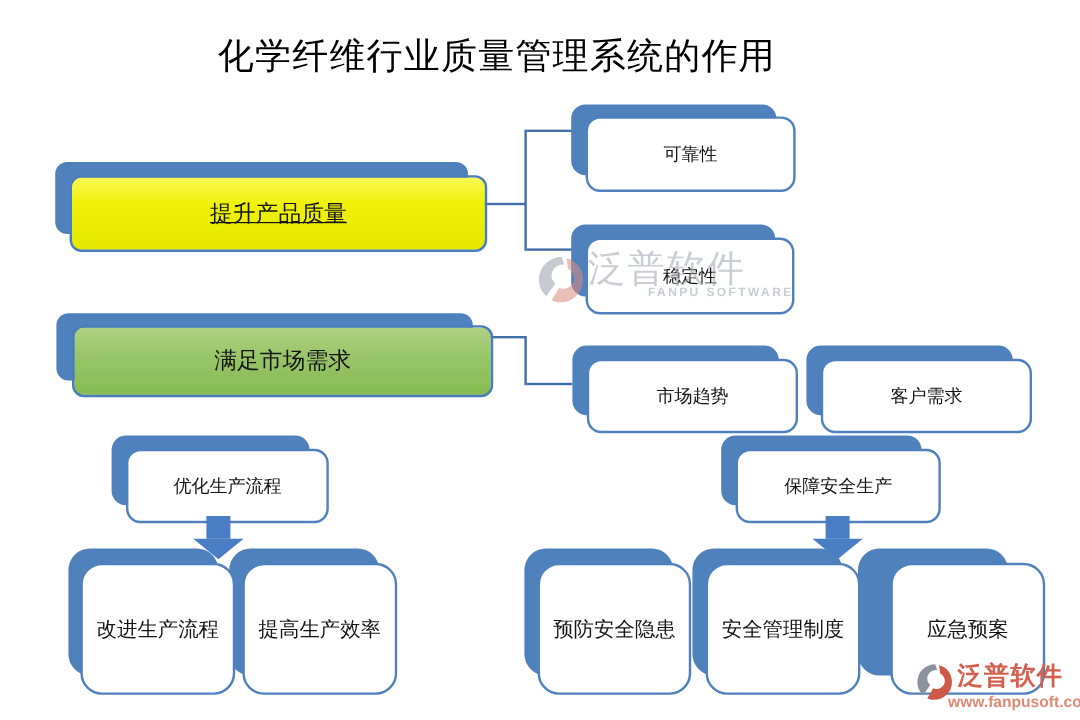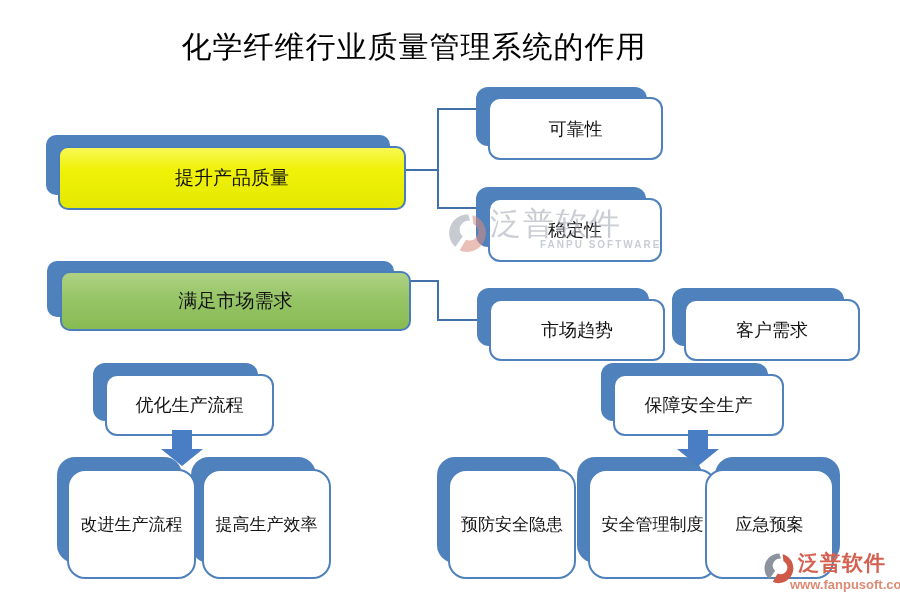--- a/index.html
+++ b/index.html
@@ -7,29 +7,29 @@
           font-family:"Liberation Serif","DejaVu Serif",serif;}
 
   
   #title{position:absolute;left:0;top:27px;width:828px;text-align:center;
          font-size:30px;letter-spacing:1px;color:#000;}
 
   
   .shadow{position:absolute;background:#4f81bd;border-radius:12px;z-index:2;}
   .box{position:absolute;background:#fff;border:2.5px solid #4f81bd;border-radius:12px;
        display:flex;align-items:center;justify-content:center;z-index:3;
-       font-size:18px;color:#141414;white-space:nowrap;}
+       font-size:15px;color:#141414;white-space:nowrap;}
   .sq{border-radius:18px;font-size:17px;}
   .sq-s{border-radius:18px;}
 
   
   #n1s{left:46px;top:135px;width:344px;height:60px;border-radius:10px;}
   #n1 {left:58px;top:146px;width:344px;height:60px;border-radius:10px;font-size:19px;
        background:linear-gradient(180deg,#f8f855 0%,#f0f208 35%,#e4e800 100%);
-       border:2px solid #4a7ebb;}
+       border:2px solid #4a7ebb;text-decoration:underline;}
   
   #n2s{left:476px;top:87px;width:171px;height:59px;}
   #n2 {left:488px;top:97px;width:171px;height:59px;}
   #n3s{left:476px;top:187px;width:170px;height:60px;}
   #n3 {left:488px;top:198px;width:170px;height:60px;}
   
   #n4s{left:47px;top:261px;width:347px;height:56px;border-radius:10px;}
   #n4 {left:60px;top:271px;width:347px;height:56px;border-radius:10px;font-size:19px;
        background:linear-gradient(180deg,#aed284 0%,#97c567 45%,#88bb53 100%);
        border:2px solid #4a7ebb;}
@@ -46,21 +46,21 @@
   
   #n9s {left:57px; top:457px;width:125px;height:106px;}
   #n9  {left:67px; top:469px;width:125px;height:106px;}
   #n10s{left:191px;top:457px;width:125px;height:106px;}
   #n10 {left:202px;top:469px;width:125px;height:106px;}
   #n11s{left:437px;top:457px;width:124px;height:106px;}
   #n11 {left:448px;top:469px;width:124px;height:106px;}
   #n12s{left:577px;top:457px;width:125px;height:106px;}
   #n12 {left:588px;top:469px;width:125px;height:106px;}
   #n13s{left:715px;top:457px;width:125px;height:106px;}
-  #n13 {left:705px;top:469px;width:125px;height:106px;text-align:right;}
+  #n13 {left:742px;top:469px;width:125px;height:106px;text-align:right;}
 
   
   .cline{position:absolute;background:#4270a8;z-index:1;}
   #c1{left:402px;top:169px;width:36px;height:2px;}
   #c2{left:437px;top:108px;width:2px;height:101px;}
   #c3{left:439px;top:108px;width:38px;height:2px;}
   #c4{left:439px;top:207px;width:38px;height:2px;}
   #c5{left:407px;top:280px;width:31px;height:2px;}
   #c6{left:437px;top:280px;width:2px;height:41px;}
   #c7{left:439px;top:319px;width:38px;height:2px;}

